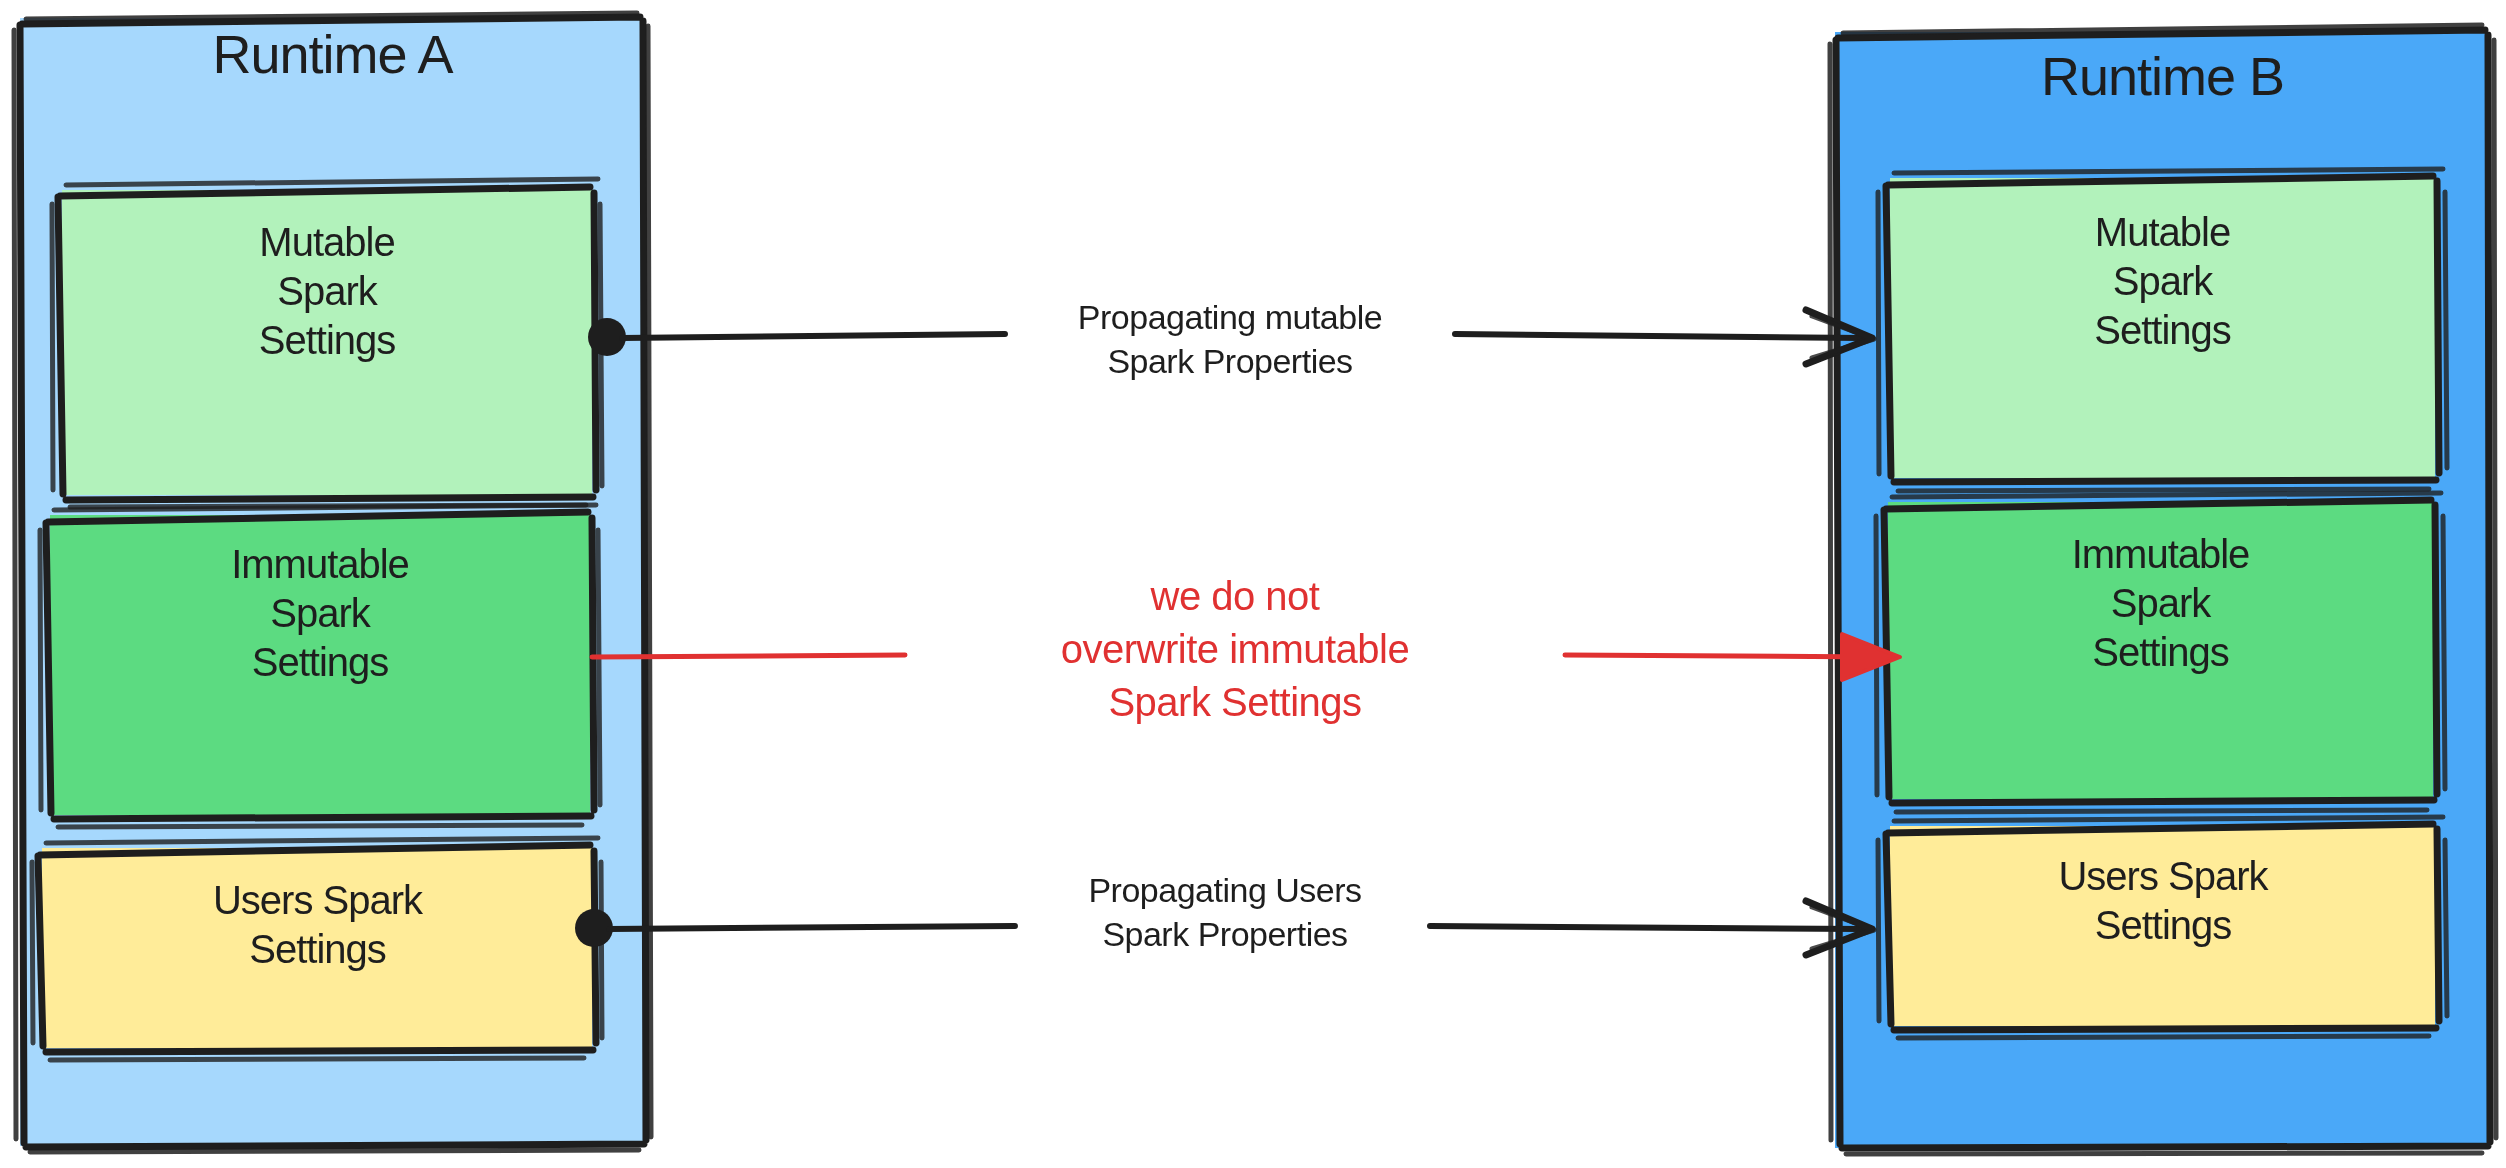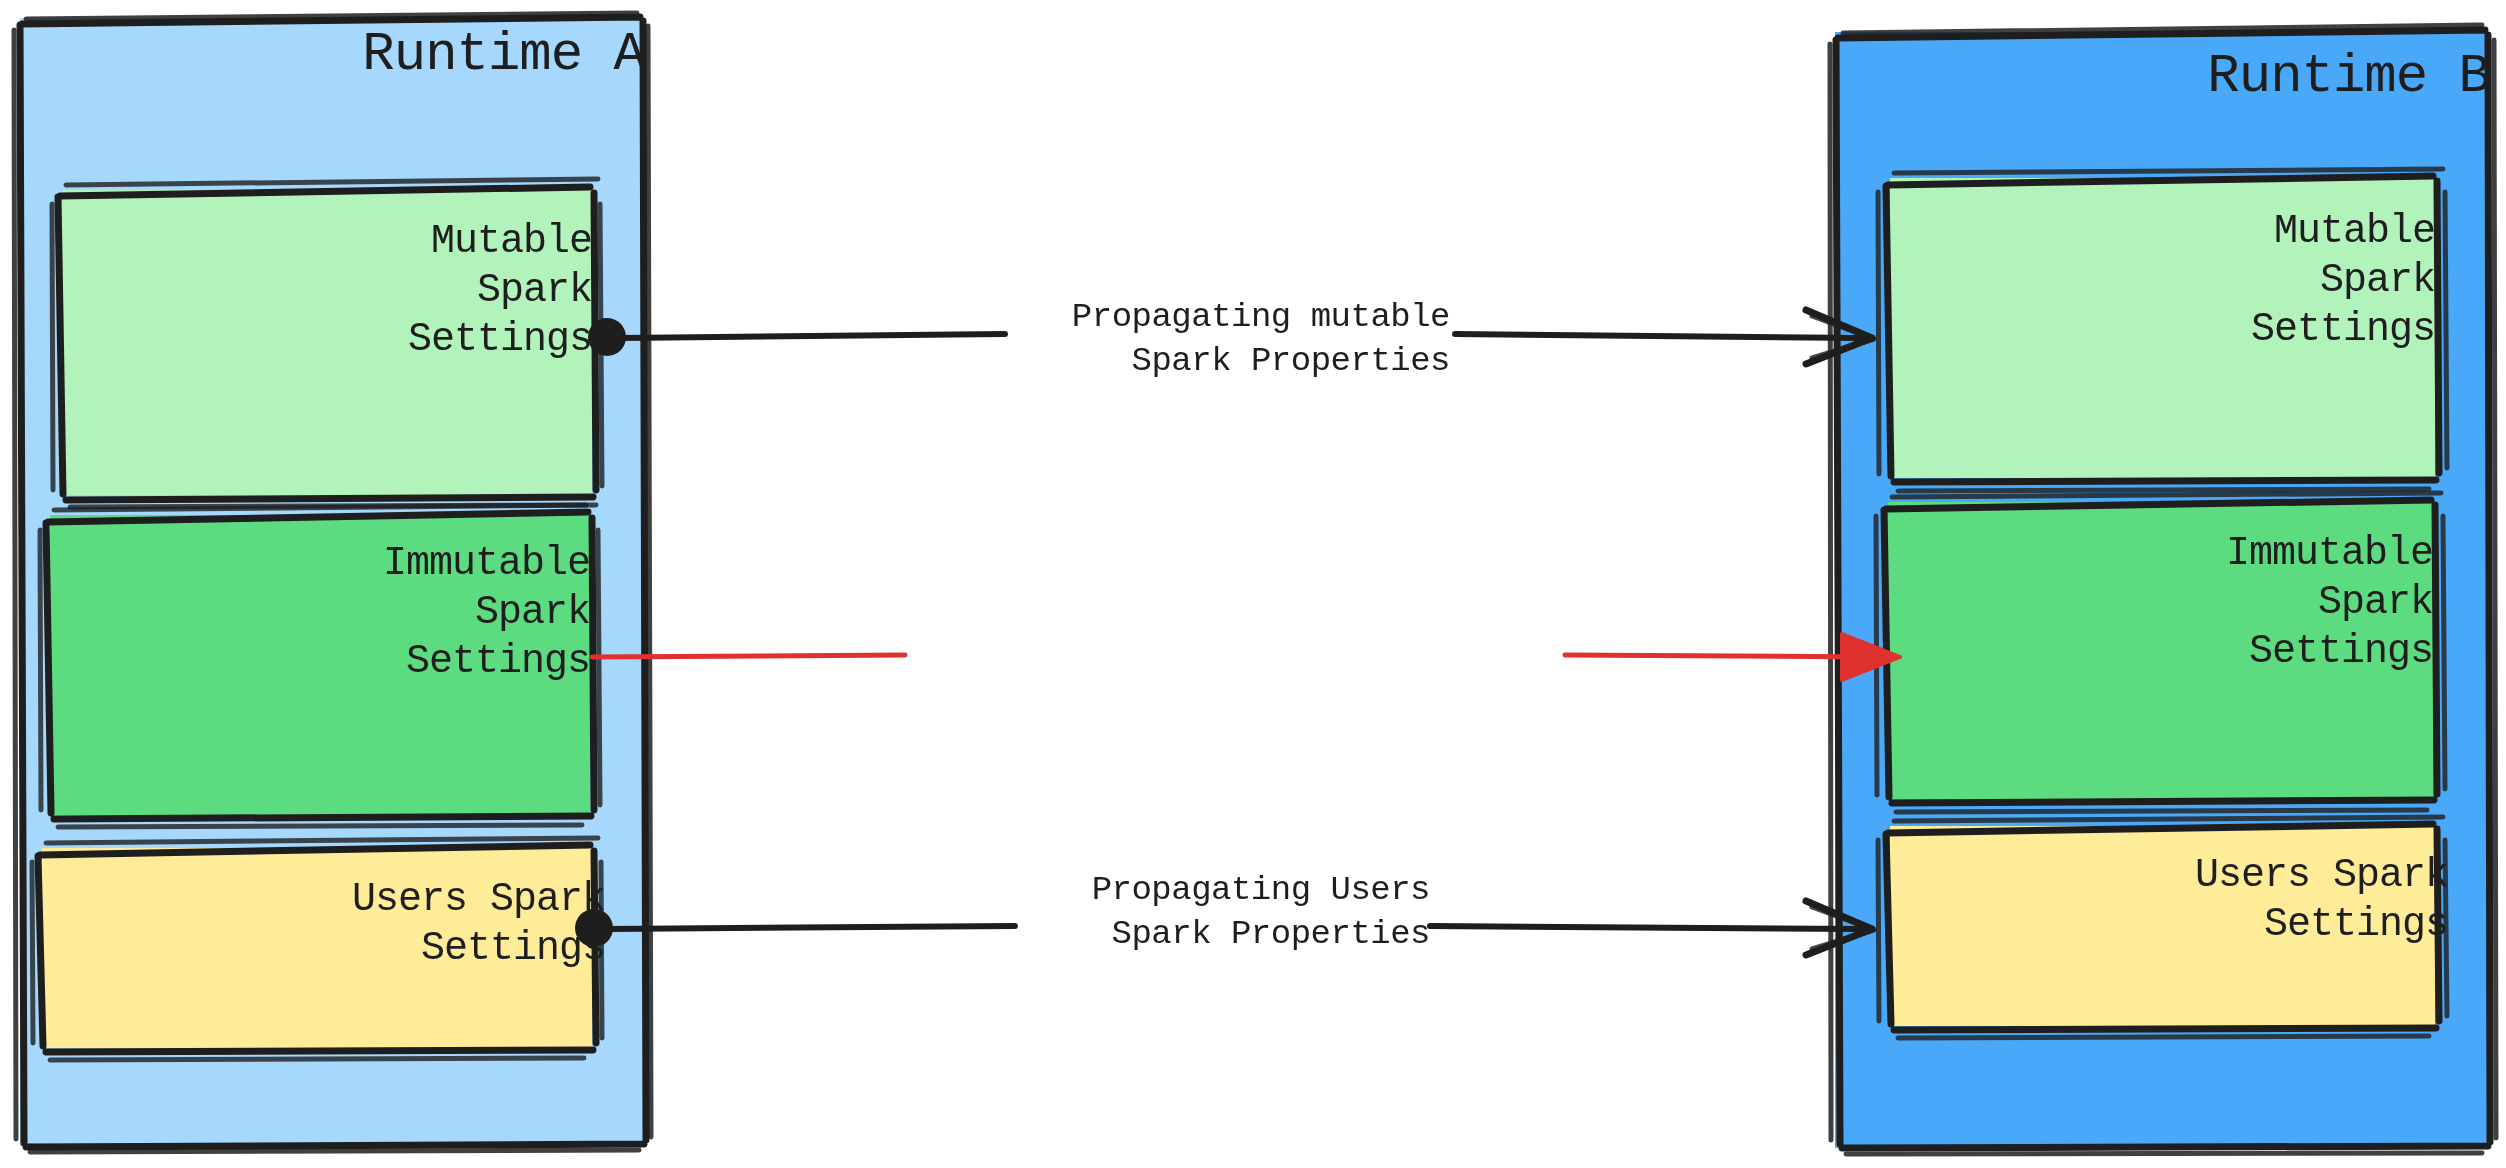--- a/index.html
+++ b/index.html
@@ -21,23 +21,23 @@
   }
   #sketch {
     position: absolute;
     left: 0;
     top: 0;
     width: 2506px;
     height: 1168px;
   }
   .lbl {
     position: absolute;
-    text-align: right;
+    text-align: center;
     color: #1e1e1e;
-    font-family: Liberation Mono, monospace;
+    font-family: Liberation Sans, sans-serif;
     white-space: pre;
     line-height: 1.22;
     pointer-events: none;
     -webkit-font-smoothing: antialiased;
   }
   .runtime-title {
     font-size: 54px;
     letter-spacing: -1px;
   }
   .box-title {
@@ -157,17 +157,20 @@
   <div class="lbl box-title" style="left:1888px; top:530px; width:545px;">Immutable
 Spark
 Settings</div>
 
   <div class="lbl box-title" style="left:1878px; top:852px; width:570px;">Users Spark
 Settings</div>
 
   <div class="lbl edge-label" style="left:1010px; top:296px; width:440px;">Propagating mutable
 Spark Properties</div>
 
+  <div class="lbl edge-label-red" style="left:905px; top:570px; width:660px;">we do not
+overwrite immutable
+Spark Settings</div>
 
   <div class="lbl edge-label" style="left:1020px; top:869px; width:410px;">Propagating Users
 Spark Properties</div>
 
 </div>
 
 </body></html>

